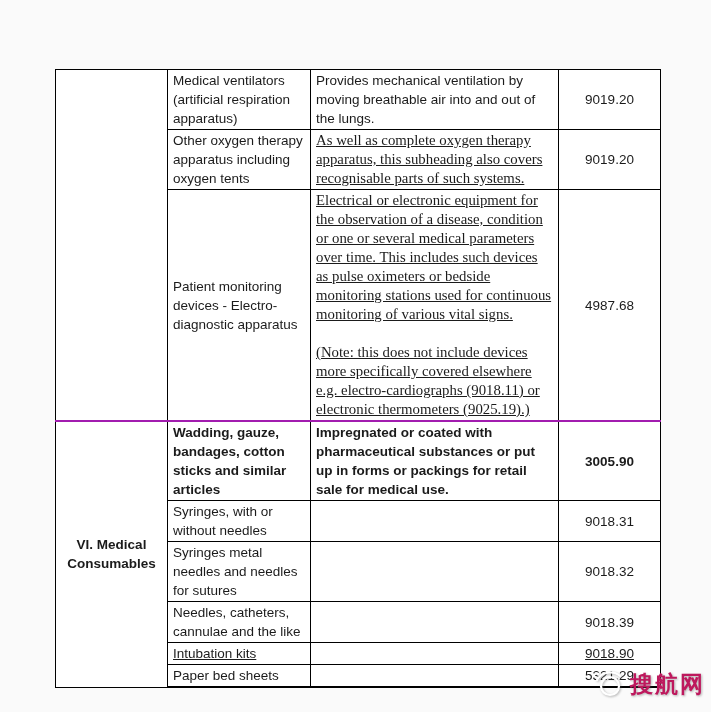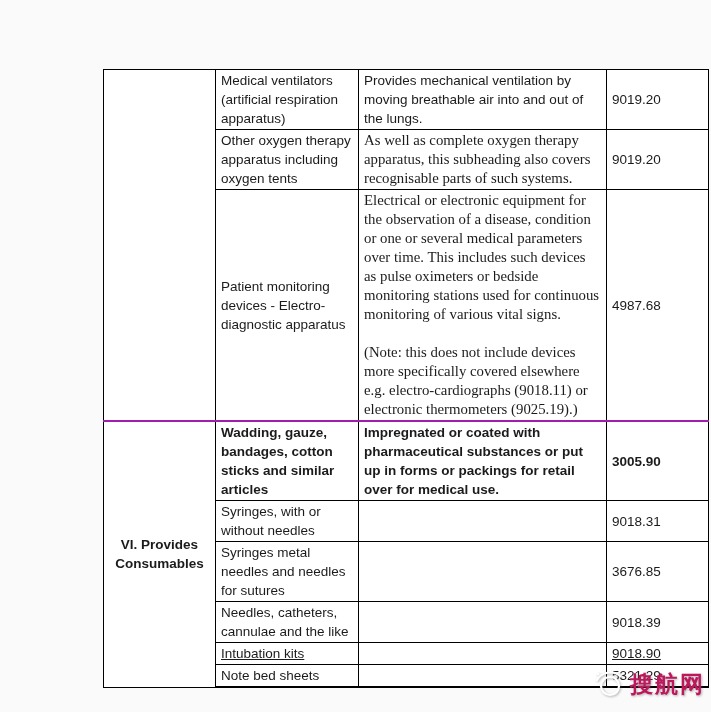--- a/index.html
+++ b/index.html
@@ -12,21 +12,21 @@
   .page{
     position:relative;width:711px;height:712px;overflow:hidden;
     background:#fafafa;
   }
   table.hs-table{
     position:absolute;left:55px;top:69px;
     width:605px;
     border-collapse:collapse;table-layout:fixed;
     background:#ffffff;
     color:#1b1b1b;
-    font-size:13.5px;line-height:19px;margin-left:48px;
+    font-size:13.5px;line-height:19px;
   }
   table.hs-table td{
     border:1px solid #000;
     padding:1px 5px;
     vertical-align:middle;
     overflow:hidden;
   }
   
   col.c-cat{width:112px;}
   col.c-item{width:143px;}
@@ -39,22 +39,23 @@
   tr.h38{height:38px;}
   tr.h19{height:19px;text-decoration:underline;}
   tr.h20{height:20px;}
   td.cat{
     text-align:center;font-weight:bold;
   }
   td.desc{white-space:pre-line;}
   td.desc.serif{
     font-family:"Liberation Serif",serif;
     font-size:14.8px;
+    text-decoration:underline;
   }
-  td.code{text-align:left;}
+  td.code{text-align:center;}
   
   tr.section-start td{border-top:2px solid #a21caf;font-weight:bold;}
   tr.last-row td{border-bottom:2px solid #000;}
   
   .watermark{
     position:absolute;right:6px;bottom:12px;
     display:flex;align-items:center;gap:5px;
     color:#be185d;
     filter:drop-shadow(1px 1px 1px rgba(90,90,90,0.45));
   }
@@ -91,47 +92,47 @@
       </tr>
       <tr class="h230">
         <td class="item">Patient monitoring devices - Electro-diagnostic apparatus</td>
         <td class="desc serif">Electrical or electronic equipment for the observation of a disease, condition or one or several medical parameters over time. This includes such devices as pulse oximeters or bedside monitoring stations used for continuous monitoring of various vital signs.
 
 (Note: this does not include devices more specifically covered elsewhere e.g. electro-cardiographs (9018.11) or electronic thermometers (9025.19).)</td>
         <td class="code">4987.68</td>
       </tr>
 
       <tr class="h77 section-start">
-        <td class="cat" rowspan="6">VI. Provides Consumables</td>
+        <td class="cat" rowspan="6">VI. Medical Consumables</td>
         <td class="item">Wadding, gauze, bandages, cotton sticks and similar articles</td>
-        <td class="desc">Impregnated or coated with pharmaceutical substances or put up in forms or packings for retail over for medical use.</td>
+        <td class="desc">Impregnated or coated with pharmaceutical substances or put up in forms or packings for retail sale for medical use.</td>
         <td class="code">3005.90</td>
       </tr>
       <tr class="h38">
         <td class="item">Syringes, with or without needles</td>
         <td class="desc"></td>
         <td class="code">9018.31</td>
       </tr>
       <tr class="h57">
         <td class="item">Syringes metal needles and needles for sutures</td>
         <td class="desc"></td>
-        <td class="code">3676.85</td>
+        <td class="code">9018.32</td>
       </tr>
       <tr class="h38">
         <td class="item">Needles, catheters, cannulae and the like</td>
         <td class="desc"></td>
         <td class="code">9018.39</td>
       </tr>
       <tr class="h19">
         <td class="item">Intubation kits</td>
         <td class="desc"></td>
         <td class="code">9018.90</td>
       </tr>
       <tr class="h20 last-row">
-        <td class="item">Note bed sheets</td>
+        <td class="item">Paper bed sheets</td>
         <td class="desc"></td>
         <td class="code">5321.29</td>
       </tr>
     </tbody>
   </table>
 
   <div class="watermark">
     <span>
       <svg width="32" height="32" viewBox="0 0 32 32" fill="none">
         <circle cx="17" cy="18" r="9" stroke="#ffffff" stroke-width="2.2"></circle>

